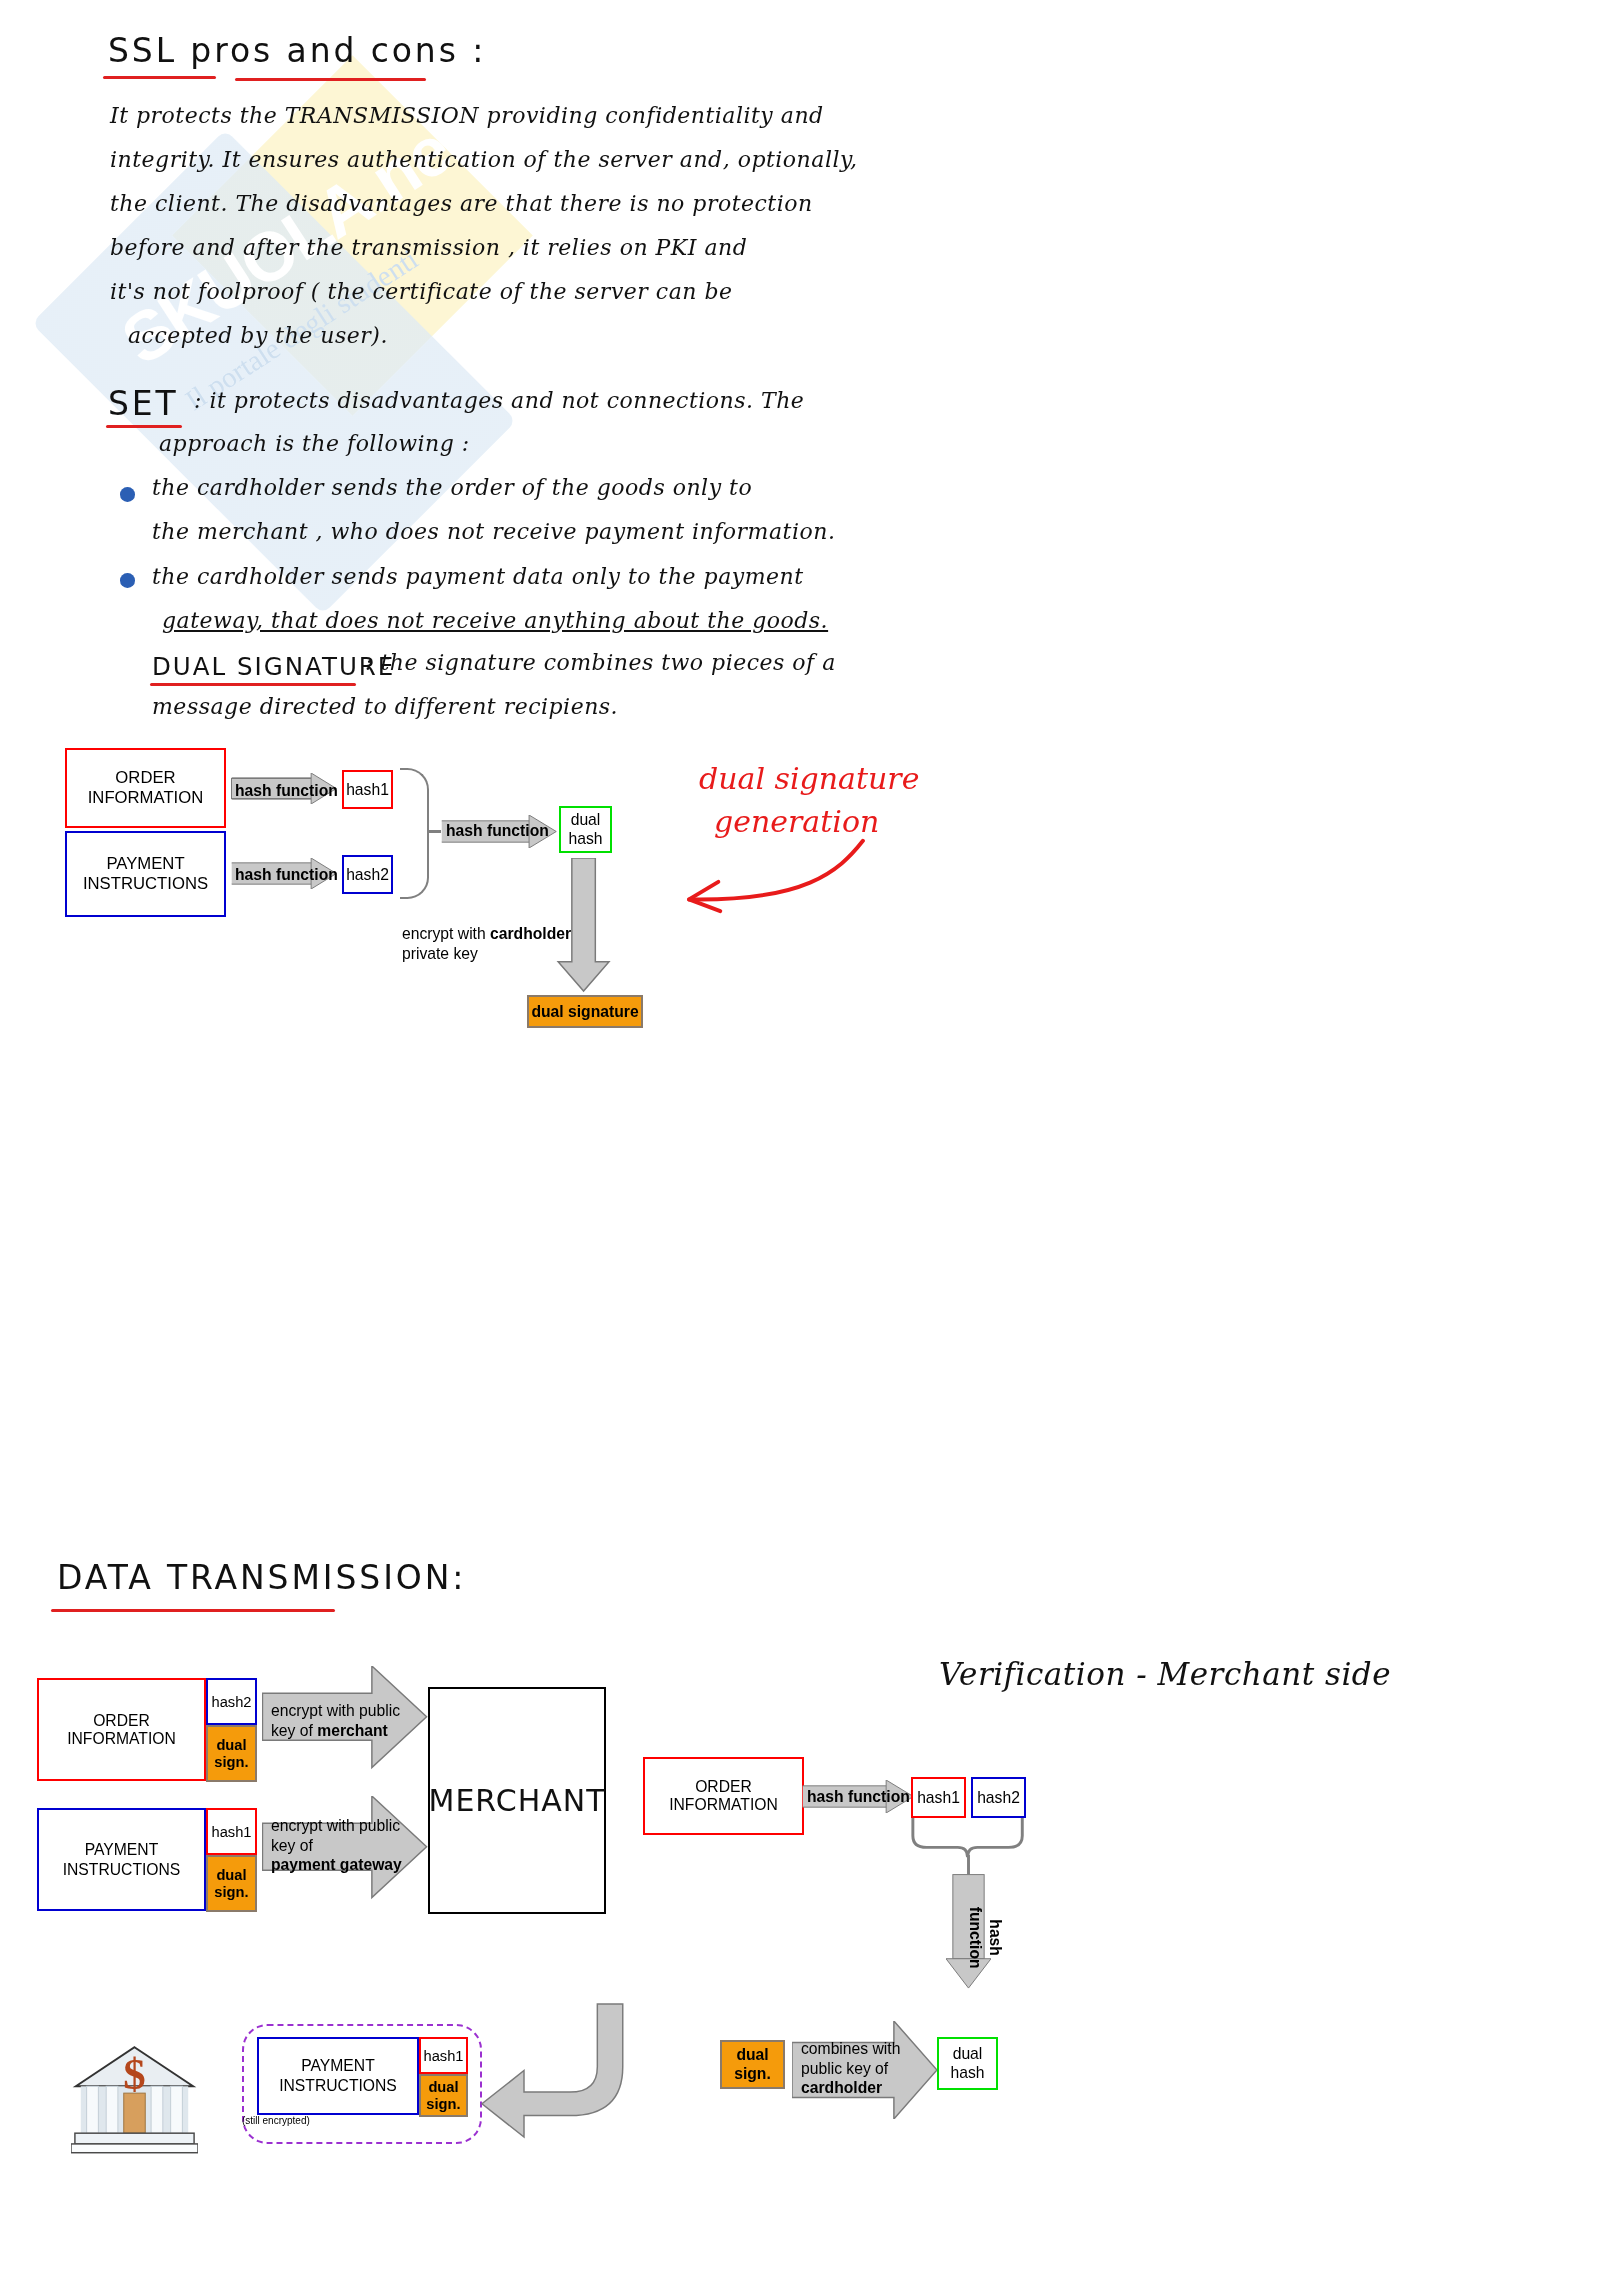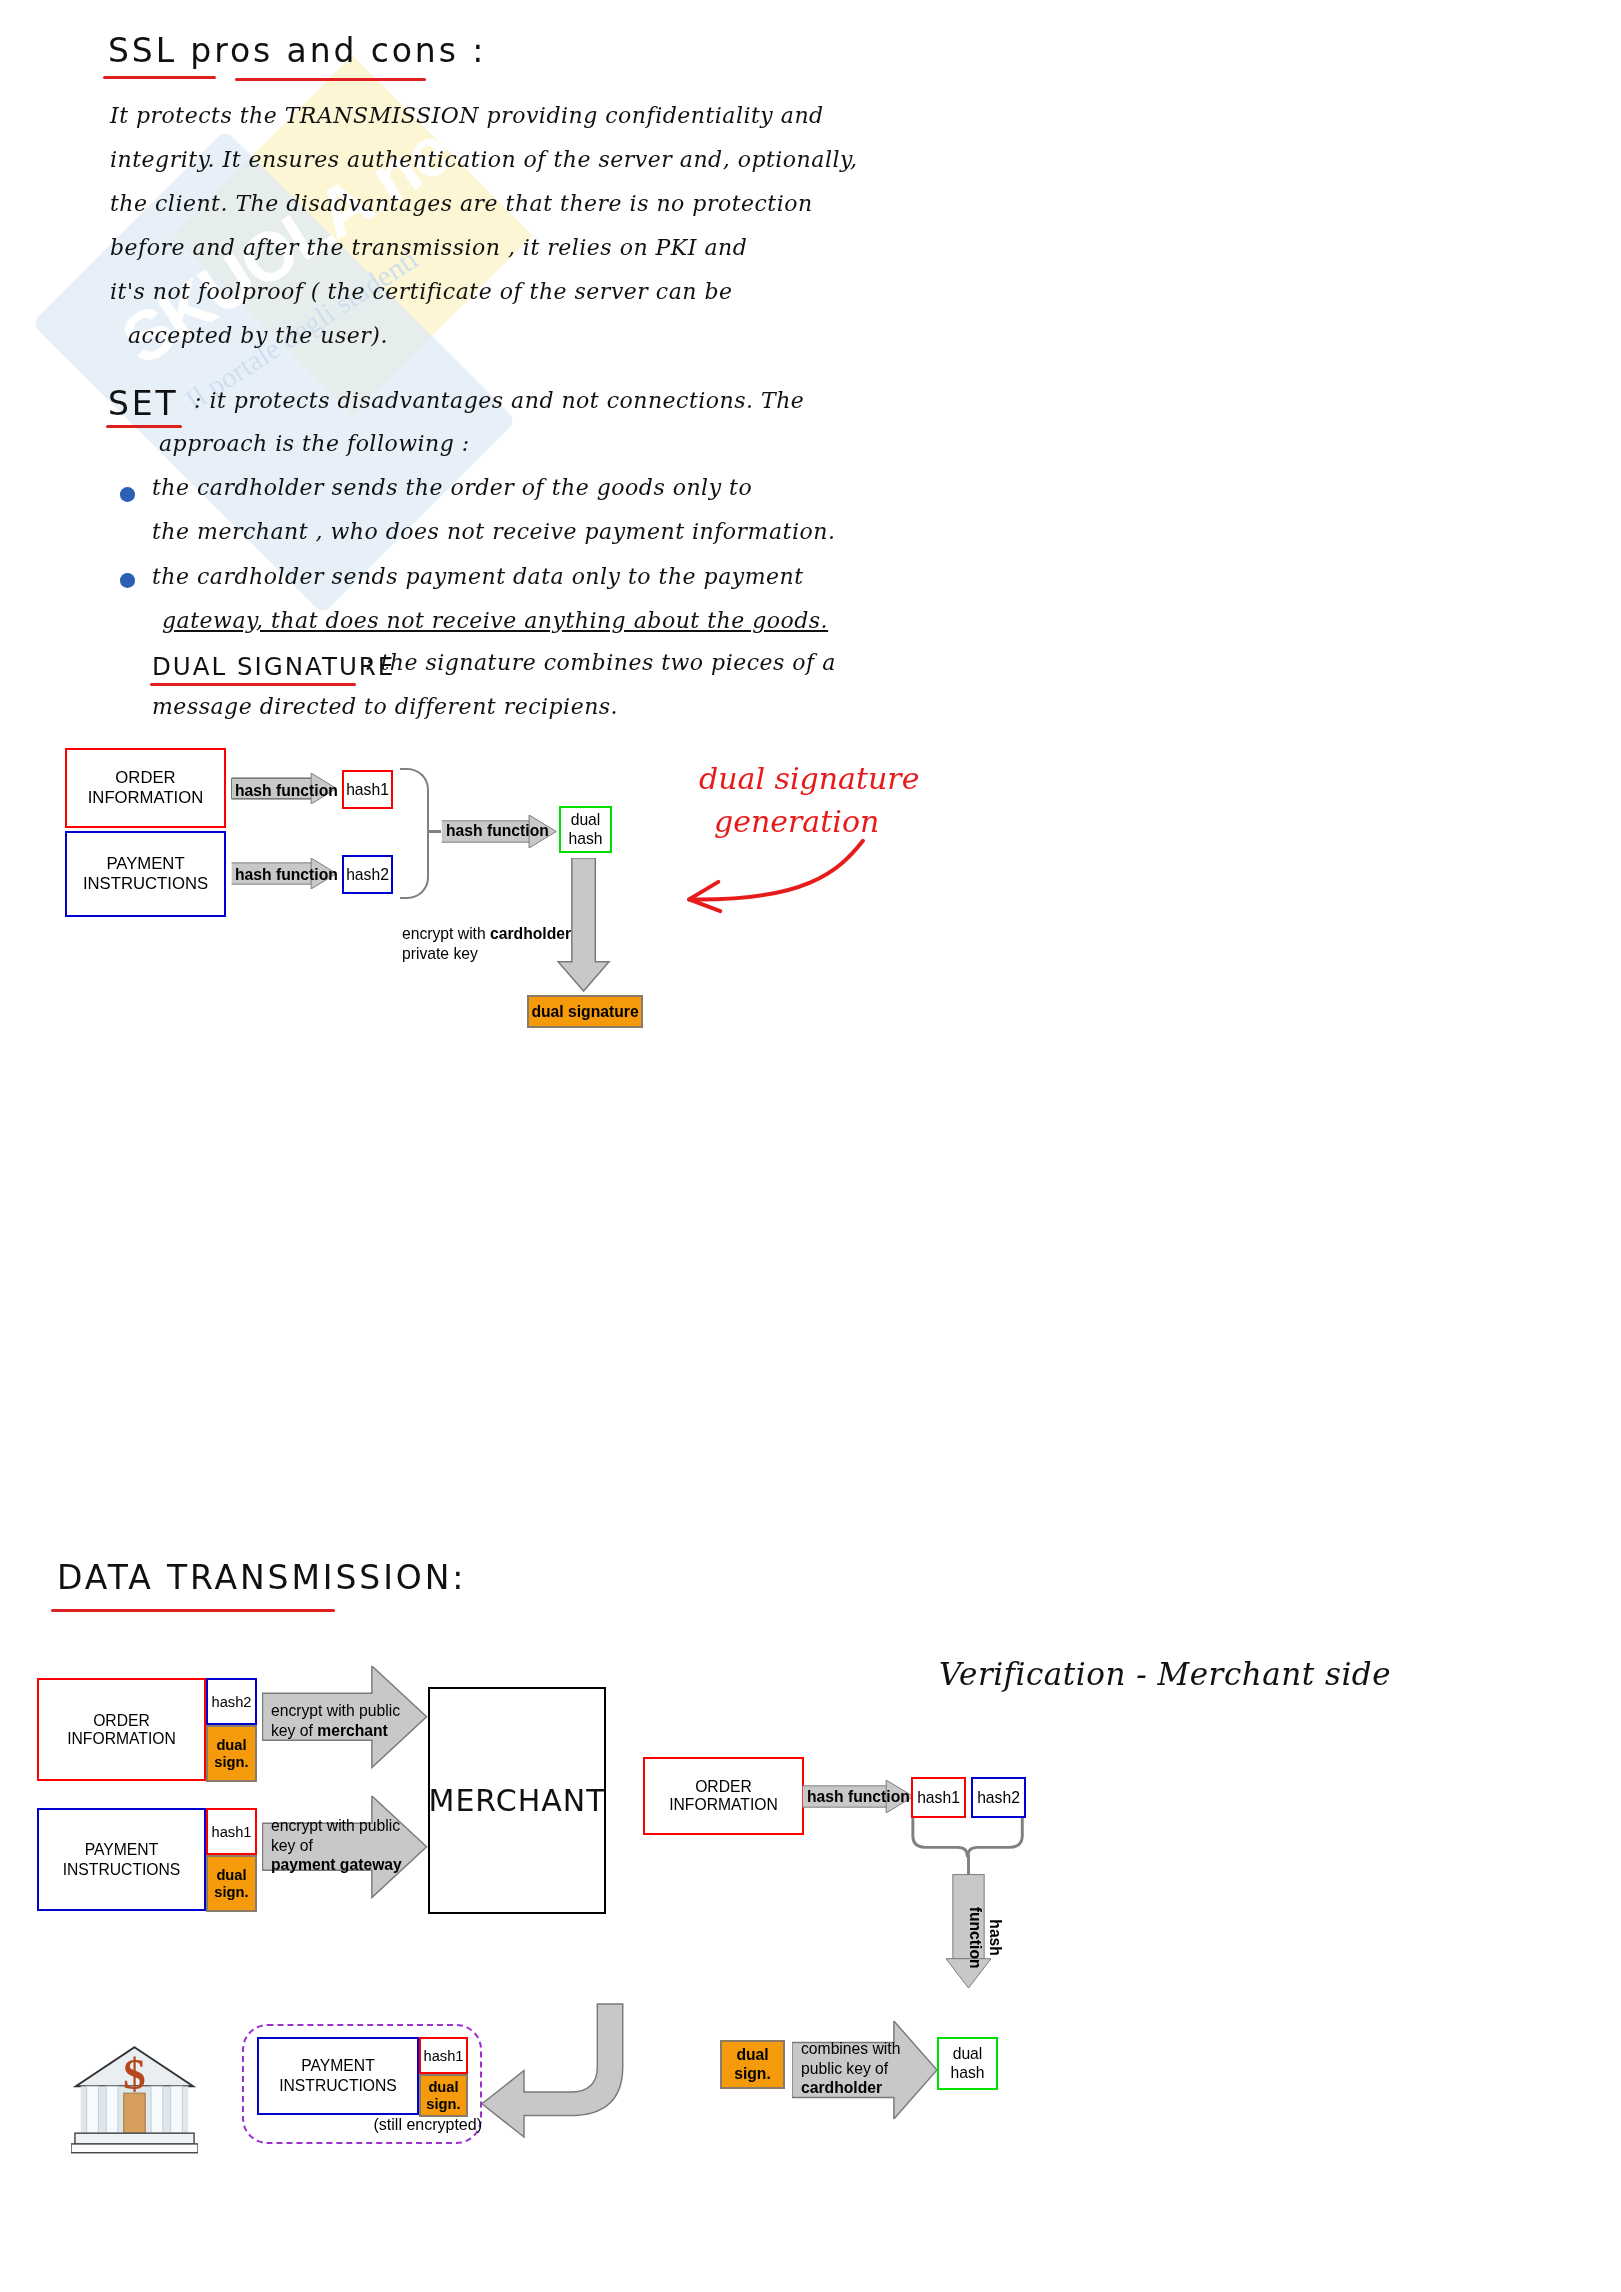--- a/index.html
+++ b/index.html
@@ -232,21 +232,21 @@
   <span>PAYMENT</span>
   <span>INSTRUCTIONS</span>
 </div>
 <div class="box red" style="left:419px;top:2037px;width:49px;height:37px;font-size:14.7px;">
   <span>hash1</span>
 </div>
 <div class="box orange" style="left:419px;top:2074px;width:49px;height:43px;font-size:14.7px;flex-direction:column;line-height:1.15;">
   <span>dual</span>
   <span>sign.</span>
 </div>
-<div class="lbl" style="left:242px;top:2115px;width:240px;text-align:right;font-size:16px;">(still encrypted)</div>
+<div class="lbl" style="left:242px;top:2115px;width:240px;text-align:left;font-size:10px;">(still encrypted)</div>
 
 <svg width="176" height="157" style="position:absolute;left:480px;top:1994px;" viewBox="0 0 180 160">
   <path d="M120,10 L120,74 Q120,100 92,100 L45,100 L45,78 L2,112 L45,146 L45,124 L92,124
            Q146,124 146,74 L146,10 Z" fill="#c8c8c8" stroke="#7a7a7a" stroke-width="1.5"></path>
 </svg>
 
 <div class="hw hw-body" style="left:939px;top:1656px;font-size:31px;">Verification - Merchant side</div>
 
 <div class="box red" style="left:643px;top:1757px;width:161px;height:78px;font-size:15.7px;">
   <span>ORDER INFORMATION</span>

